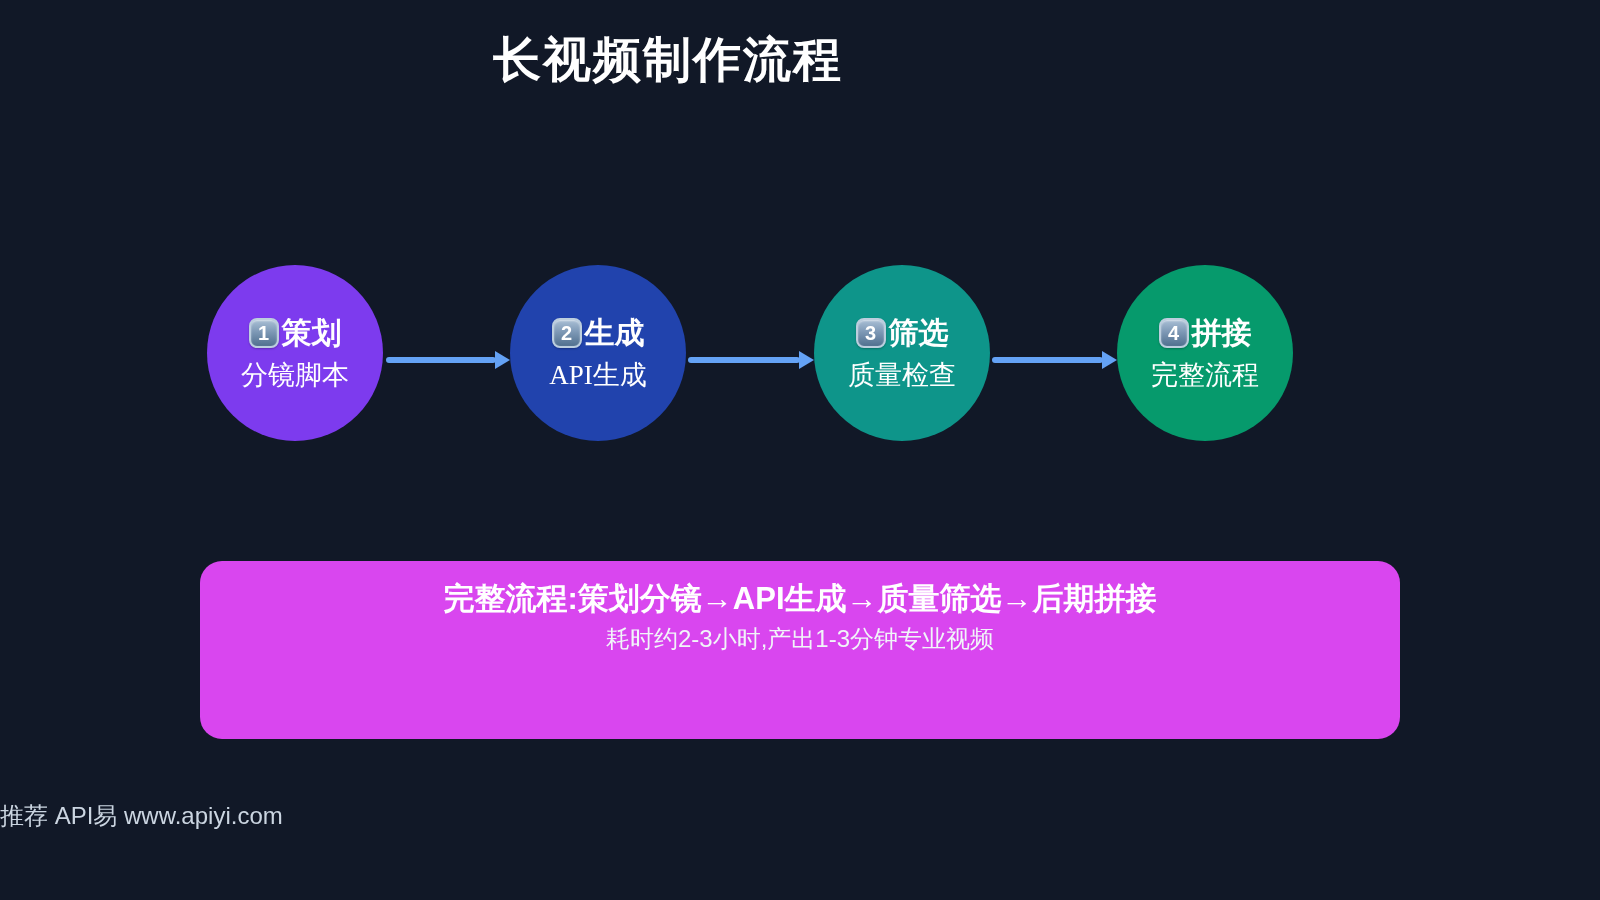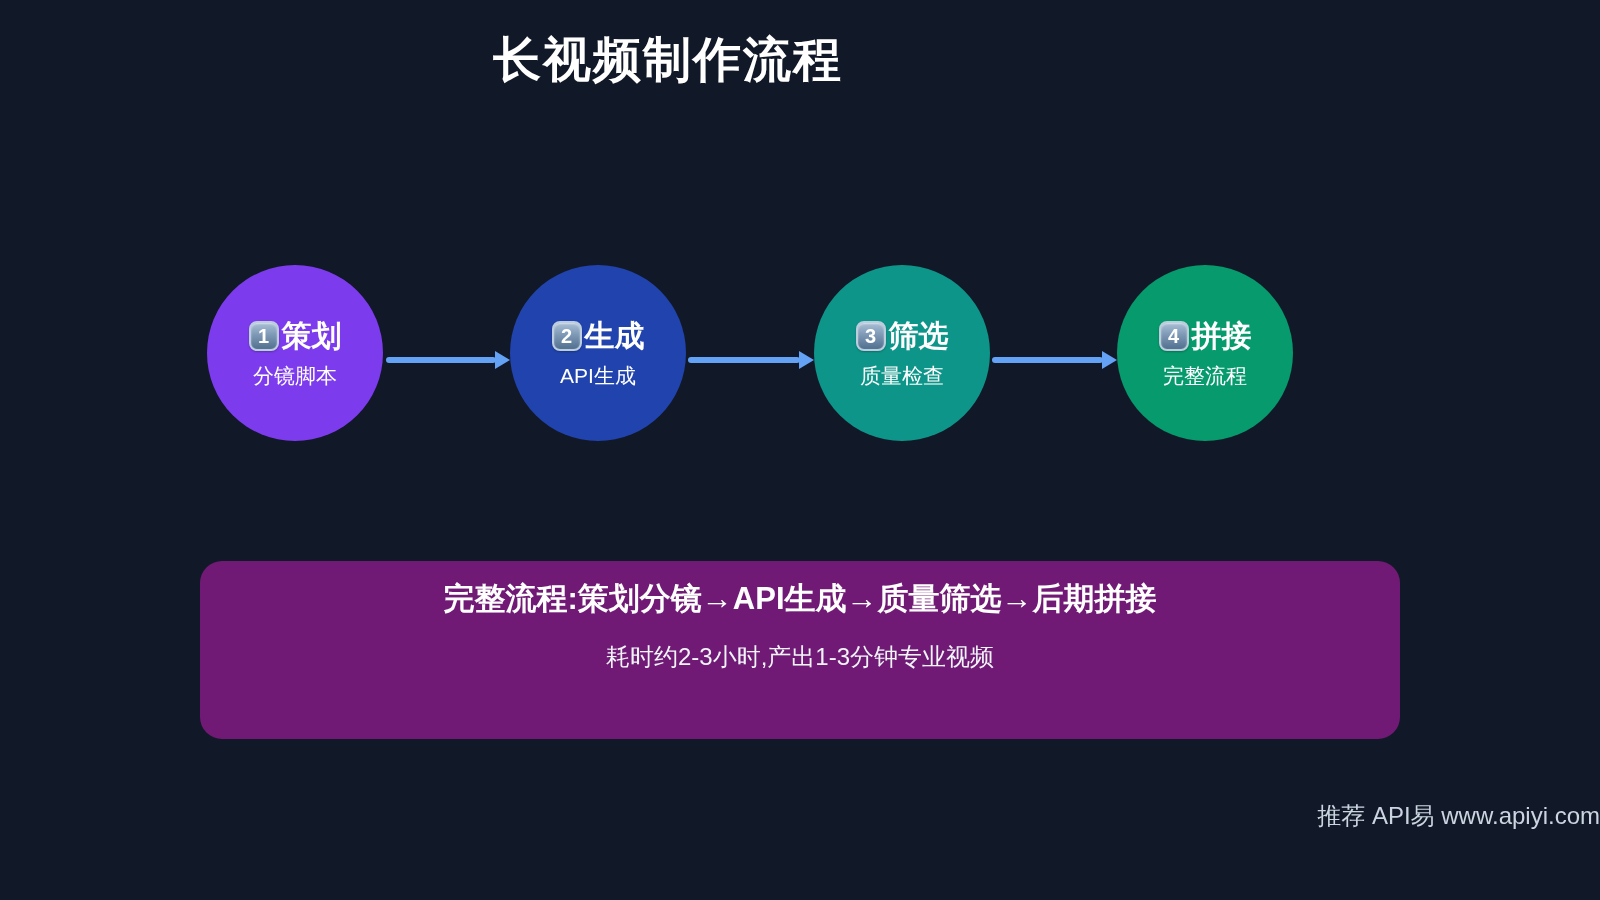--- a/index.html
+++ b/index.html
@@ -59,24 +59,25 @@
     background: linear-gradient(180deg, #a9bfd5 0%, #7e99b6 45%, #51708f 100%);
     border: 2px solid #bccede;
     box-shadow: inset 0 1px 2px rgba(255,255,255,0.55), 0 1px 2px rgba(0,0,0,0.25);
     color: #ffffff;
     font-size: 20px;
     font-weight: 700;
     box-sizing: border-box;
   }
   .step-sublabel {
     margin-top: 14px;
-    font-size: 21px;
+    font-size: 27px;
     font-weight: 500;
     color: #ffffff;
     line-height: 1;
+    font-family: Liberation Serif, serif;
   }
   .flow-arrow {
     position: absolute;
     top: 351px;
     height: 18px;
     display: flex;
     align-items: center;
   }
   .flow-arrow.a1 { left: 386px; width: 124px; }
   .flow-arrow.a2 { left: 688px; width: 126px; }
@@ -107,36 +108,35 @@
   }
   .summary-flow {
     height: 44px;
     line-height: 44px;
     font-size: 31px;
     font-weight: 700;
     color: #ffffff;
     text-align: center;
   }
   .summary-time {
-    margin-top: 18px;
     height: 36px;
     line-height: 36px;
     font-size: 24px;
     font-weight: 500;
     color: #f1f5f9;
     text-align: left;
   }
   .page-footer {
     position: absolute;
     top: 800px;
     left: 0;
     width: 1600px;
     height: 32px;
     line-height: 32px;
-    text-align: right;
+    text-align: left;
     font-size: 24px;
     font-weight: 400;
     color: #cbd5e1;
   }
 </style>
 </head>
 <body style="background: rgb(17, 24, 39);">
 
 <div class="page-title">长视频制作流程</div>
 
@@ -180,18 +180,18 @@
 </div>
 
 <div class="step-circle c4" style="background: rgb(6, 154, 108);">
   <div class="step-label-row">
     <span class="keycap">4</span>
     <span>拼接</span>
   </div>
   <div class="step-sublabel">完整流程</div>
 </div>
 
-<div class="summary-panel" style="background: #701a75;">
+<div class="summary-panel" style="background: #d946ef;">
   <div class="summary-flow">完整流程:策划分镜→API生成→质量筛选→后期拼接</div>
   <div class="summary-time">耗时约2-3小时,产出1-3分钟专业视频</div>
 </div>
 
 <div class="page-footer">推荐 API易 www.apiyi.com</div>
 
 </body></html>

